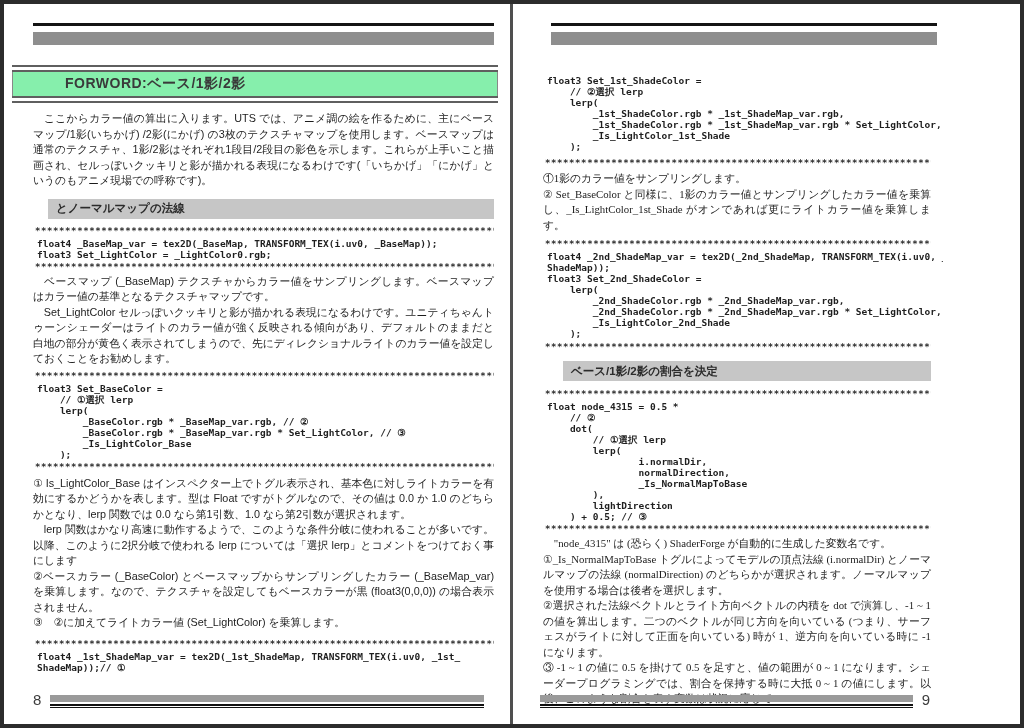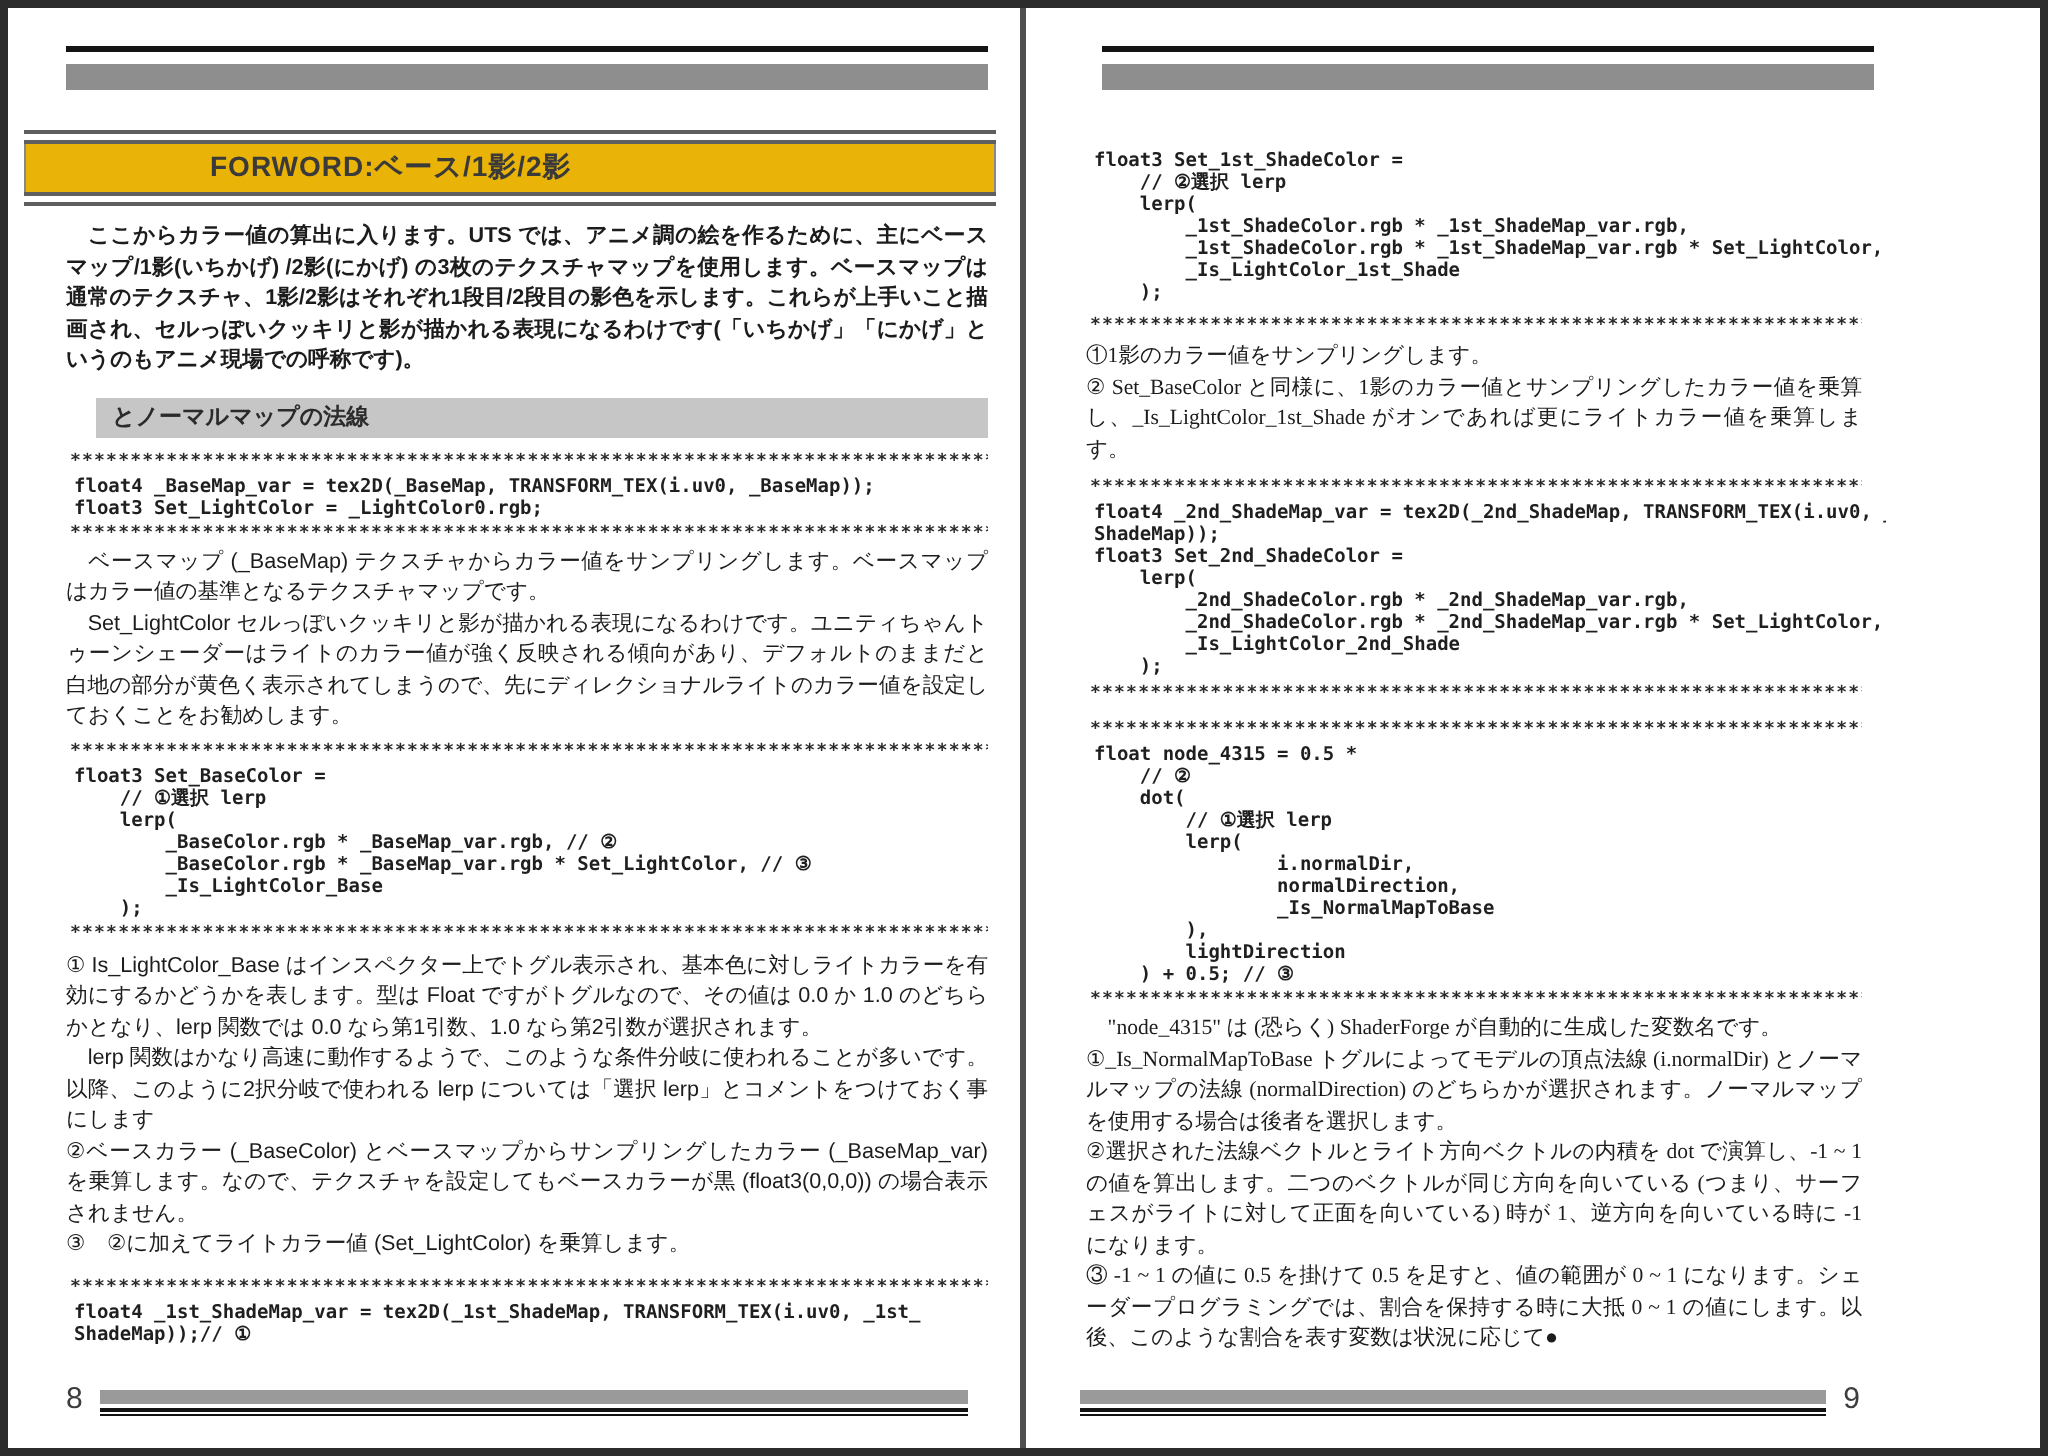--- a/index.html
+++ b/index.html
@@ -21,21 +21,21 @@
   .page-left  .topbar  { margin:6px 16px 0 29px; }
   .page-right .topline { margin:19px 6px 0 38px; }
   .page-right .topbar  { margin:6px 6px 0 38px; }
 
   
   .fwd-box { margin:20px 12px 0 8px; }
   .rule2 { height:2px; background:#5f5f5f; }
   .rule-gap { height:3px; }
   .fwd-title-row {
     height:24px; display:flex; align-items:center;
-    border-left:1px solid #888; border-right:1px solid #888; background:#eab308;padding-left:40px;
+    border-left:1px solid #888; border-right:1px solid #888; background:#86efac;
   }
   .fwd-title {
     margin-left:52px; font-size:14px; font-weight:bold; color:#3a3a3a;
     letter-spacing:0.5px;
   }
 
   
   .body {
     margin-left:29px; margin-right:16px;
     font-size:10.8px; line-height:15.5px; color:#1c1c1c;
@@ -63,21 +63,21 @@
   
   .code {
     margin-left:33px; margin-right:14px; margin-top:2px;
     font-family:"DejaVu Sans Mono","Liberation Mono",monospace;
     font-size:9.5px; line-height:11px; font-weight:bold; color:#1f1f1f;
     white-space:pre;
   }
   .page-right .code { margin-left:34px; margin-right:10px; }
 
   
-  .mt8  { margin-top:8px;font-weight:bold; }  .mt10 { margin-top:10px; }
+  .mt8  { margin-top:8px; }  .mt10 { margin-top:10px; }
   .mt7  { margin-top:7px; }  .mt2  { margin-top:2px; }  .mt4  { margin-top:4px; }
   .mt3  { margin-top:3px; }  .mt6  { margin-top:6px; }  .mt9  { margin-top:9px; }
   .mt30 { margin-top:30px; }
 
   
   .footer { position:absolute; bottom:16px; display:flex; gap:9px; }
   .footer-left  { left:29px;  right:26px; }
   .footer-right { left:27px;  right:13px; }
   .pagenum { font-size:15px; color:#3d3d3d; line-height:13px; margin-top:-2px; }
   .footbar-stack { flex:1; }
@@ -175,20 +175,23 @@
 ShadeMap));
 float3 Set_2nd_ShadeColor =
     lerp(
         _2nd_ShadeColor.rgb * _2nd_ShadeMap_var.rgb,
         _2nd_ShadeColor.rgb * _2nd_ShadeMap_var.rgb * Set_LightColor,
         _Is_LightColor_2nd_Shade
     );</pre>
     <div class="sep mt3">********************************************************************************</div>
 
 
+    <div class="secbar mt9">
+      <span>ベース/1影/2影の割合を決定</span>
+    </div>
 
     <div class="sep mt8">********************************************************************************</div>
     <pre class="code">float node_4315 = 0.5 *
     // ②
     dot(
         // ①選択 lerp
         lerp(
                 i.normalDir,
                 normalDirection,
                 _Is_NormalMapToBase

